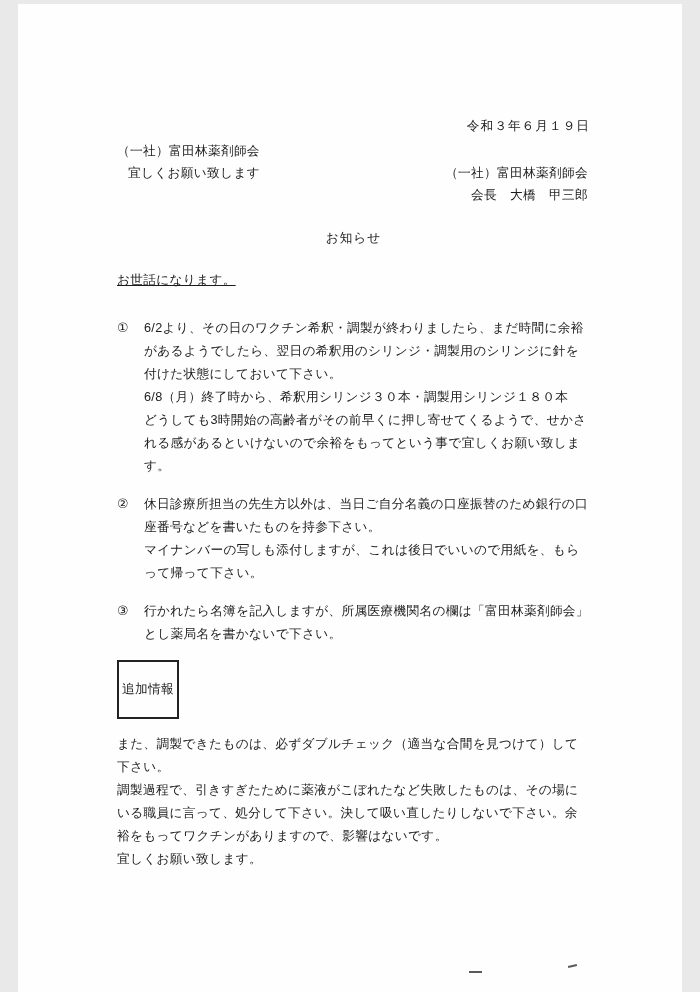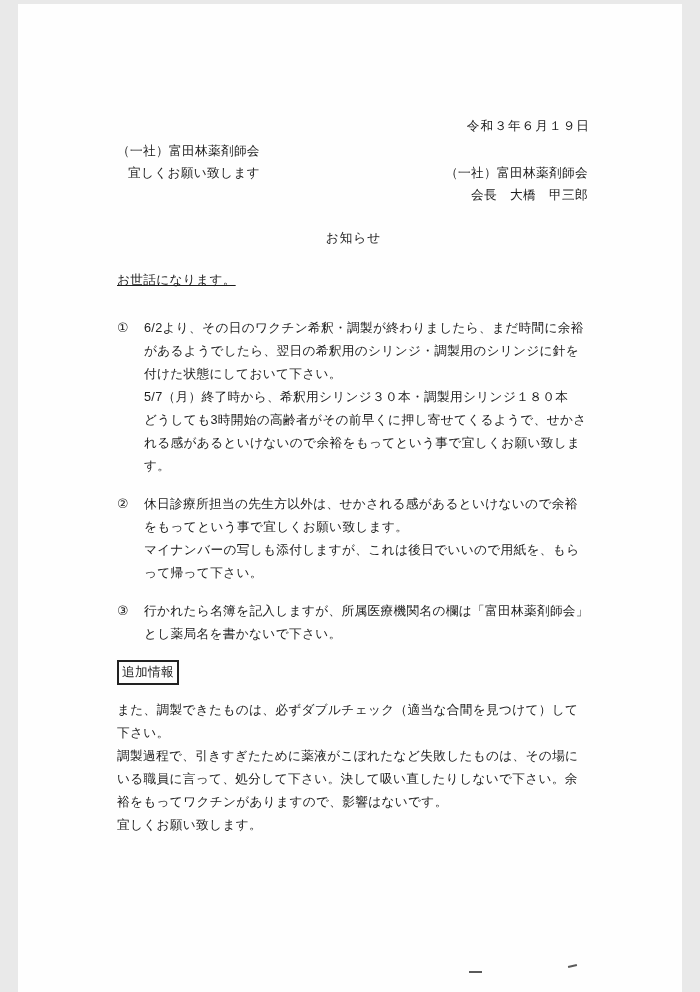--- a/index.html
+++ b/index.html
@@ -65,21 +65,21 @@
     flex: none;
     width: 27px;
   }
   .item-body { flex: 1; }
 
   
   .additional-label-wrap { margin-top: 14px; }
   .additional-label {
     display: inline-block;
     border: 2px solid #222;
-    padding: 0 3px;
+    padding: 17px 3px;
     line-height: 21px;
   }
   .additional-para-first { margin-top: 16px; }
   .additional-para-second { margin-top: 14px; }
 
   
   .artifact {
     position: absolute;
     background: #5a5a5a;
   }
@@ -118,29 +118,29 @@
   <p class="doc-title">お知らせ</p>
 
   <p class="greeting">お世話になります。</p>
 
   <div class="items">
 
     <div class="item">
       <span class="item-number">①</span>
       <div class="item-body">
         <p>6/2より、その日のワクチン希釈・調製が終わりましたら、まだ時間に余裕があるようでしたら、翌日の希釈用のシリンジ・調製用のシリンジに針を付けた状態にしておいて下さい。</p>
-        <p>5/7（月）終了時から、希釈用シリンジ３０本・調製用シリンジ１８０本</p>
+        <p>6/8（月）終了時から、希釈用シリンジ３０本・調製用シリンジ１８０本</p>
         <p>どうしても3時開始の高齢者がその前早くに押し寄せてくるようで、せかされる感があるといけないので余裕をもってという事で宜しくお願い致します。</p>
       </div>
     </div>
 
     <div class="item">
       <span class="item-number">②</span>
       <div class="item-body">
-        <p>休日診療所担当の先生方以外は、せかされる感があるといけないので余裕をもってという事で宜しくお願い致します。</p>
+        <p>休日診療所担当の先生方以外は、当日ご自分名義の口座振替のため銀行の口座番号などを書いたものを持参下さい。</p>
         <p>マイナンバーの写しも添付しますが、これは後日でいいので用紙を、もらって帰って下さい。</p>
       </div>
     </div>
 
     <div class="item">
       <span class="item-number">③</span>
       <div class="item-body">
         <p>行かれたら名簿を記入しますが、所属医療機関名の欄は「富田林薬剤師会」とし薬局名を書かないで下さい。</p>
       </div>
     </div>

